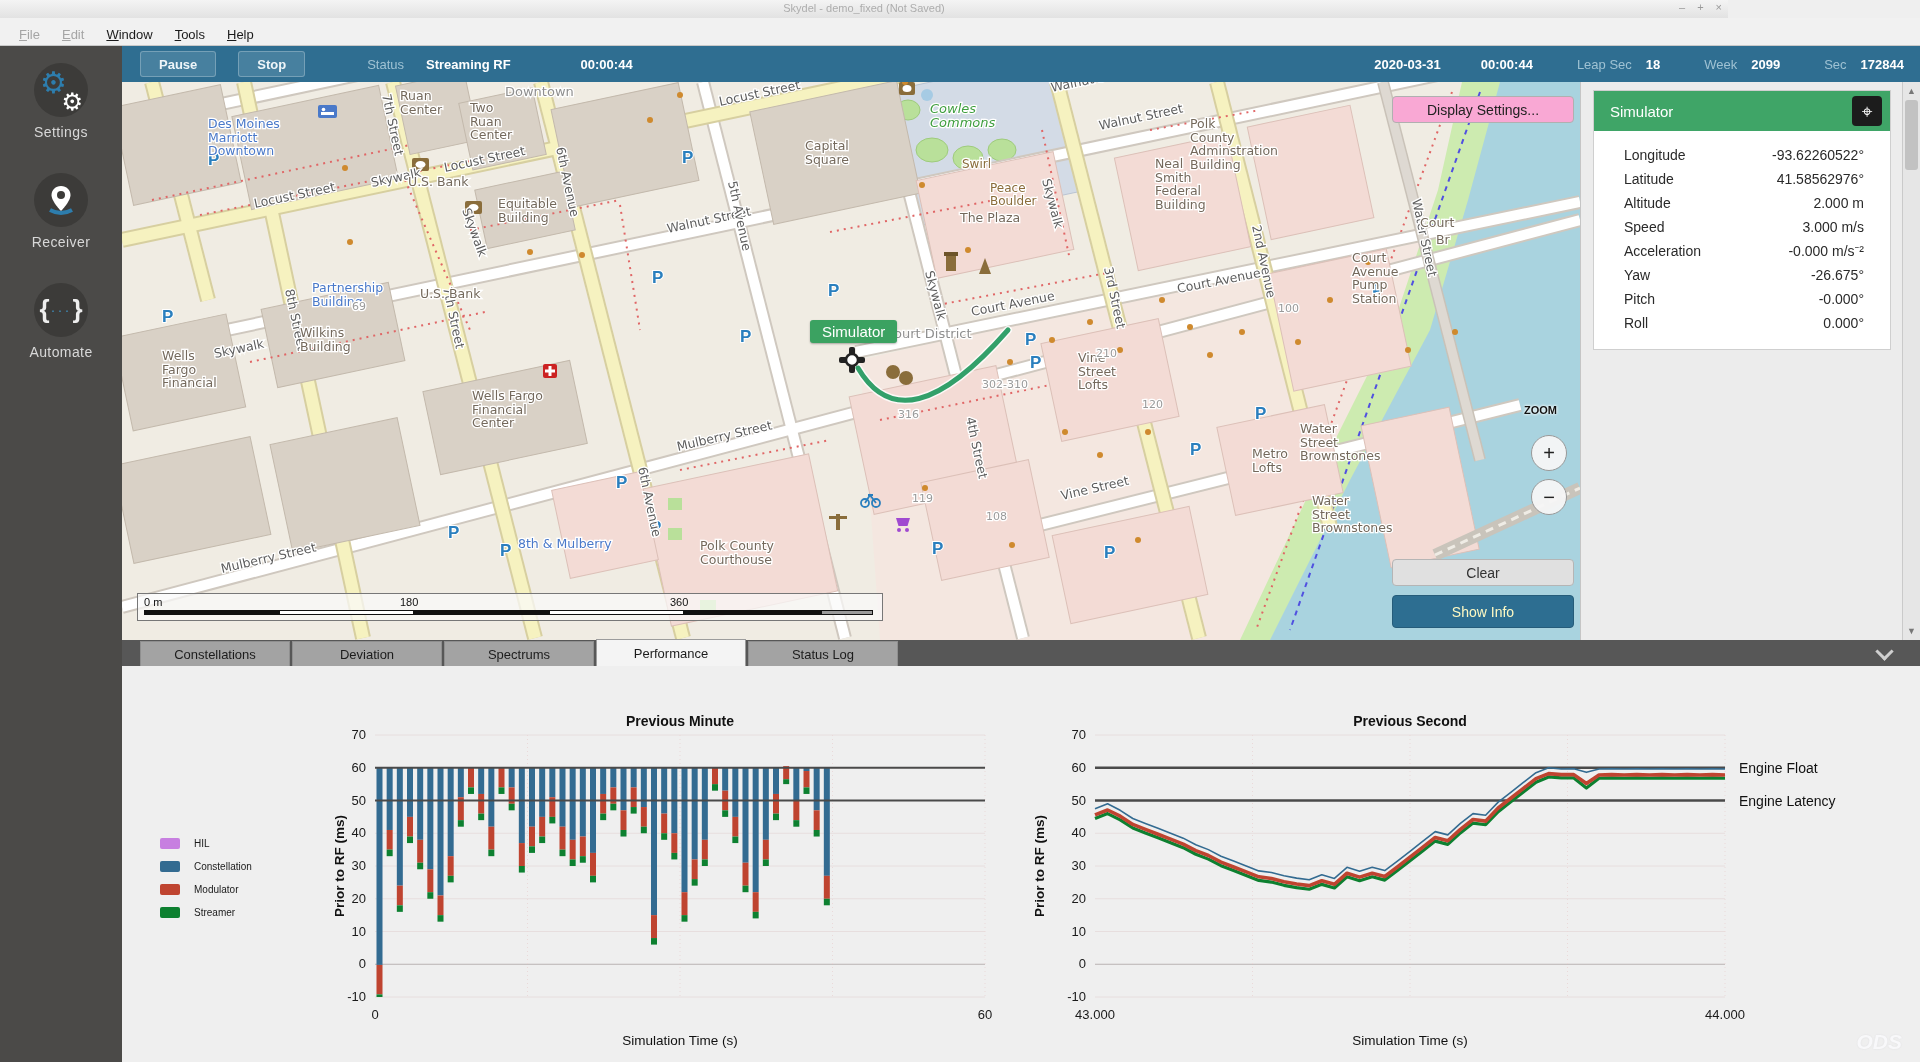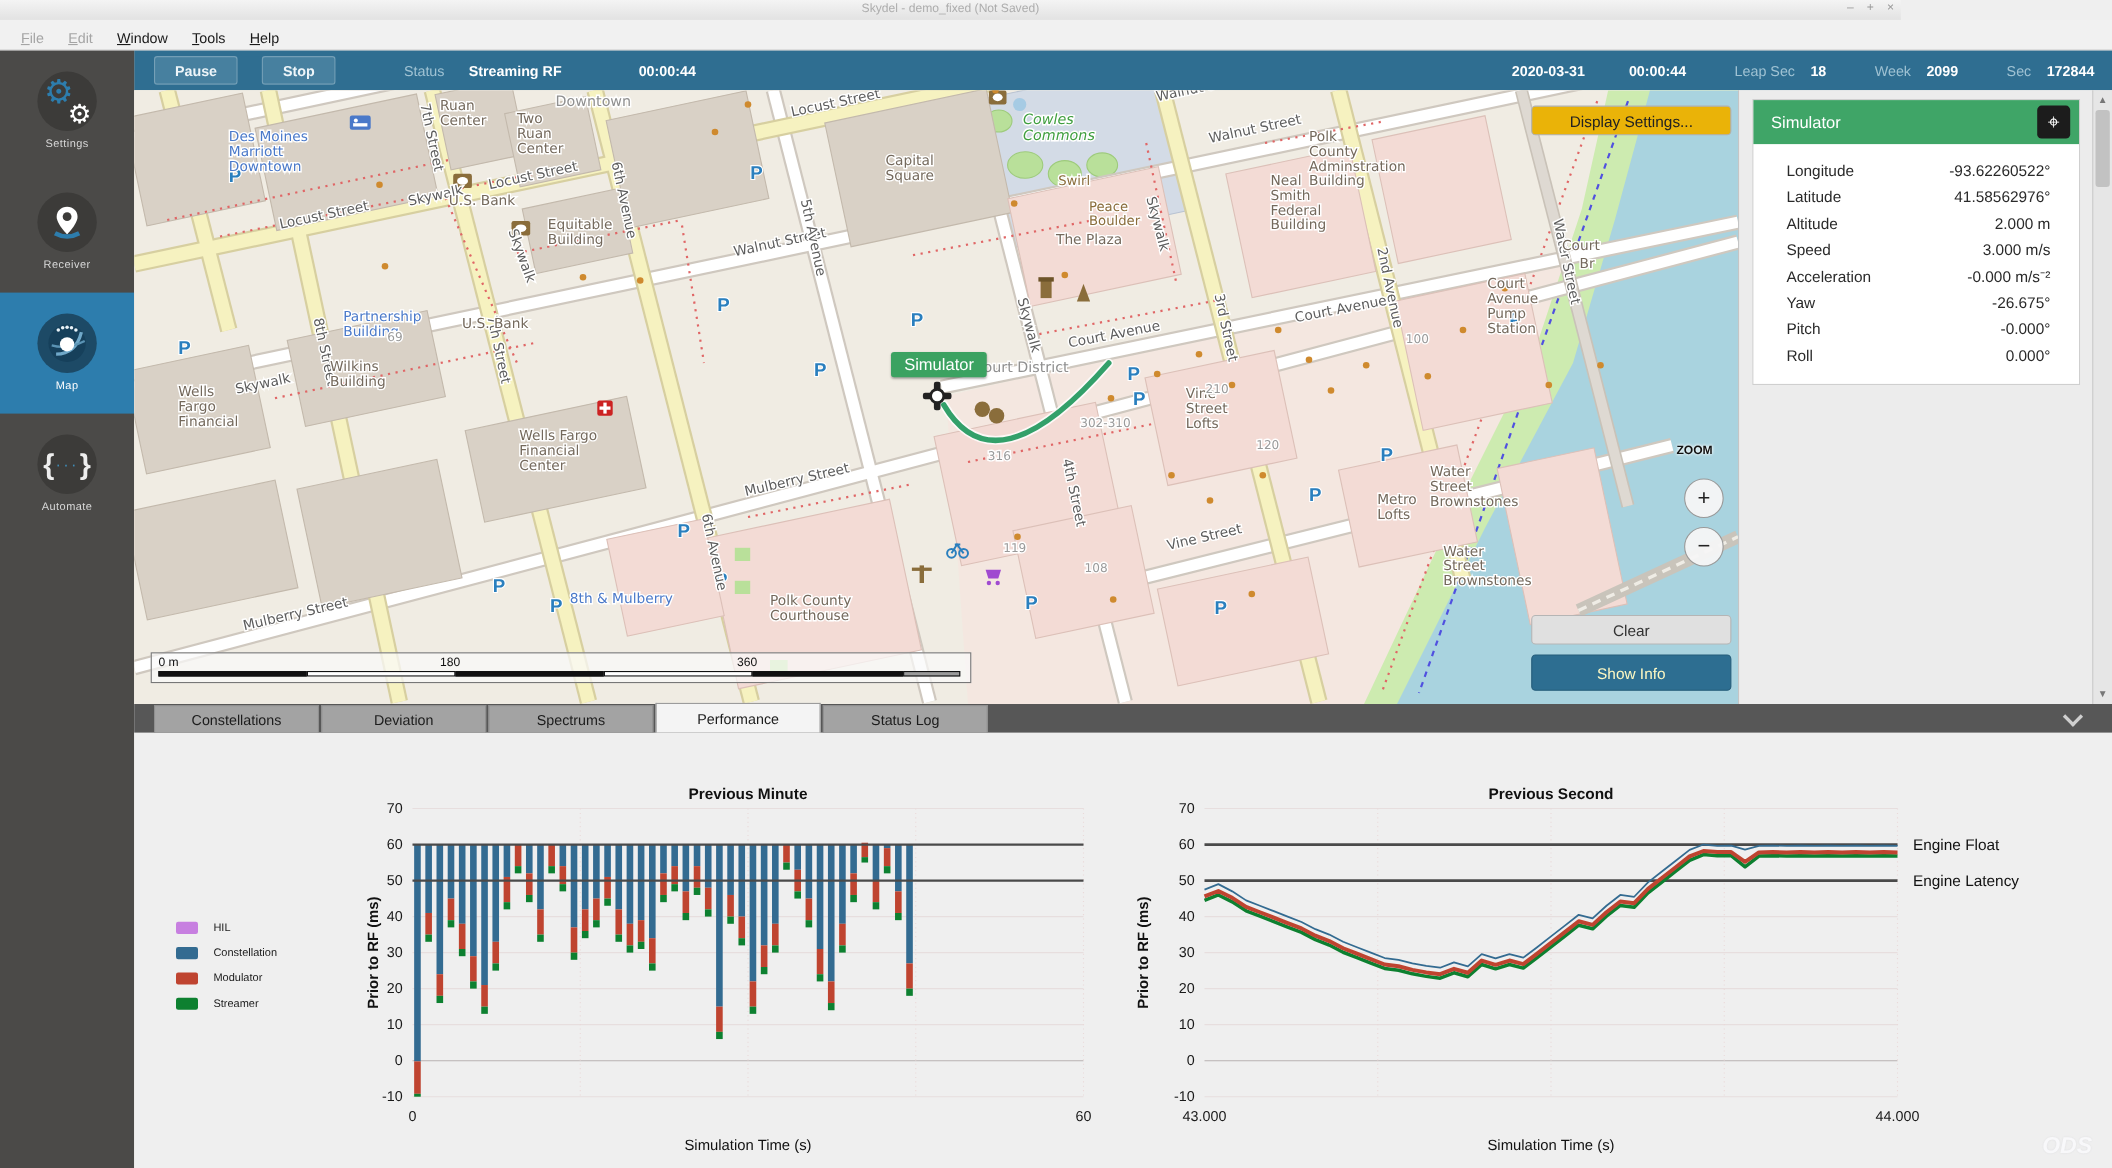--- a/index.html
+++ b/index.html
@@ -18,33 +18,33 @@
   #toolbar{position:absolute;left:122px;top:46px;width:1798px;height:36px;background:#2f6e91;display:flex;align-items:center;}
   .tb-btn{height:24px;padding:0 18px;margin-right:22px;background:#47809f;border:1px solid rgba(255,255,255,.25);border-radius:3px;color:#eef5f9;font-size:13px;font-weight:bold;display:flex;align-items:center;}
   .tb-muted{color:#9fc2d3;font-size:13px;}
   .tb-val{color:#fff;font-size:13px;font-weight:bold;}
   #tb-left{display:flex;align-items:center;margin-left:18px;}
   #tb-right{margin-left:auto;margin-right:16px;display:flex;align-items:center;gap:14px;}
   
   #sidebar{position:absolute;left:0;top:46px;width:122px;height:1016px;background:#4b4a48;}
   .side-item{height:110px;display:flex;flex-direction:column;align-items:center;justify-content:center;gap:7px;}
   .side-item.active{background:#2d7dad;}
-  .side-label{font-size:10px;color:#d8d8d8;letter-spacing:.4px;}
+  .side-label{font-size:14px;color:#d8d8d8;letter-spacing:.4px;}
   .side-item.active .side-label{color:#fff;}
   .icon-circle{width:54px;height:54px;border-radius:50%;background:#3c3b39;display:flex;align-items:center;justify-content:center;position:relative;}
   .side-item.active .icon-circle{background:#1d4a66;}
   .gear-blue{position:absolute;left:6px;top:2px;color:#2d7dad;font-size:30px;font-family:"DejaVu Sans",sans-serif;}
   .gear-white{position:absolute;right:5px;bottom:1px;color:#fff;font-size:24px;font-family:"DejaVu Sans",sans-serif;}
   .brace{color:#eee;font-size:26px;font-weight:bold;}
   .brace-dots{color:#3f8ab5;font-size:15px;letter-spacing:2px;margin:0 1px;}
   
   #map{position:absolute;left:122px;top:82px;width:1458px;height:558px;overflow:hidden;background:#f0ece3;}
   #map svg{position:absolute;left:0;top:0;}
   .map-btn{position:absolute;box-sizing:border-box;border-radius:4px;font-size:14px;display:flex;align-items:center;justify-content:center;}
-  #btn-display{left:1270px;top:14px;width:182px;height:27px;background:#eab308;border:1px solid #b0b0b0;color:#222;}
+  #btn-display{left:1270px;top:14px;width:182px;height:27px;background:#f9a8d4;border:1px solid #b0b0b0;color:#222;}
   #zoom-label{position:absolute;left:1402px;top:322px;font-size:11px;font-weight:bold;color:#111;text-shadow:0 0 3px #fff,0 0 3px #fff;}
   .zoom-btn{position:absolute;left:1409px;width:34px;height:34px;border-radius:50%;background:rgba(245,245,245,.95);border:1px solid #999;color:#222;font-size:20px;display:flex;align-items:center;justify-content:center;}
   #btn-clear{left:1270px;top:477px;width:182px;height:27px;background:#e0e0e0;border:1px solid #b5b5b5;color:#333;}
   #btn-showinfo{left:1270px;top:513px;width:182px;height:33px;background:#2d6e91;border:1px solid #255c7a;color:#fef9c3;}
   #sim-label{position:absolute;left:688px;top:238px;background:#3ba261;color:#fff;font-size:15px;padding:3px 12px;border-radius:3px;box-shadow:0 1px 2px rgba(0,0,0,.3);}
   #scalebar{position:absolute;left:15px;top:511px;width:746px;height:28px;background:rgba(250,250,250,.72);border:1px solid #777;box-sizing:border-box;}
   #scalebar .lab{position:absolute;top:2px;font-size:11px;color:#111;}
   #scalebar .seg{position:absolute;top:16px;height:5px;border:1px solid #111;box-sizing:border-box;}
   
   #right-panel{position:absolute;left:1580px;top:82px;width:322px;height:558px;background:#ececec;border-left:1px solid #c5c5c5;}
@@ -138,38 +138,20 @@
     </div>
     <div class="side-item">
       <div class="icon-circle">
         <svg width="36" height="36" viewBox="0 0 36 36">
             <path d="M18 4c-5.5 0-9.5 4-9.5 9 0 6.5 9.5 16 9.5 16s9.5-9.5 9.5-16c0-5-4-9-9.5-9z" fill="#fff"></path>
             <circle cx="18" cy="13" r="4" fill="#3c3b39"></circle>
             <path d="M7 28 q11 6 22 0" stroke="#2d7dad" stroke-width="4" fill="none"></path>
           </svg>
       </div>
       <div class="side-label">Receiver</div>
-    </div>
-    <div class="side-item active">
-      <div class="icon-circle">
-        <svg width="40" height="40" viewBox="0 0 40 40">
-            <circle cx="20" cy="20" r="17" fill="#16405b"></circle>
-            <path d="M10 30 Q28 30 33 10" stroke="#6fa8c9" stroke-width="3" fill="none"></path>
-            <path d="M6 22 Q20 26 36 18" stroke="#5a93b4" stroke-width="2" fill="none"></path>
-            <circle cx="20" cy="21" r="6.5" fill="#fff"></circle>
-            <g fill="#e8f2f8">
-              <circle cx="12" cy="8" r="1.6"></circle>
-              <circle cx="16" cy="6" r="1.6"></circle>
-              <circle cx="20" cy="5.4" r="1.6"></circle>
-              <circle cx="24" cy="6" r="1.6"></circle>
-              <circle cx="28" cy="8" r="1.6"></circle>
-            </g>
-          </svg>
-      </div>
-      <div class="side-label">Map</div>
     </div>
     <div class="side-item">
       <div class="icon-circle">
           <span class="brace">{</span>
           <span class="brace-dots">···</span>
           <span class="brace">}</span>
         </div>
       <div class="side-label">Automate</div>
     </div>
   </div>

